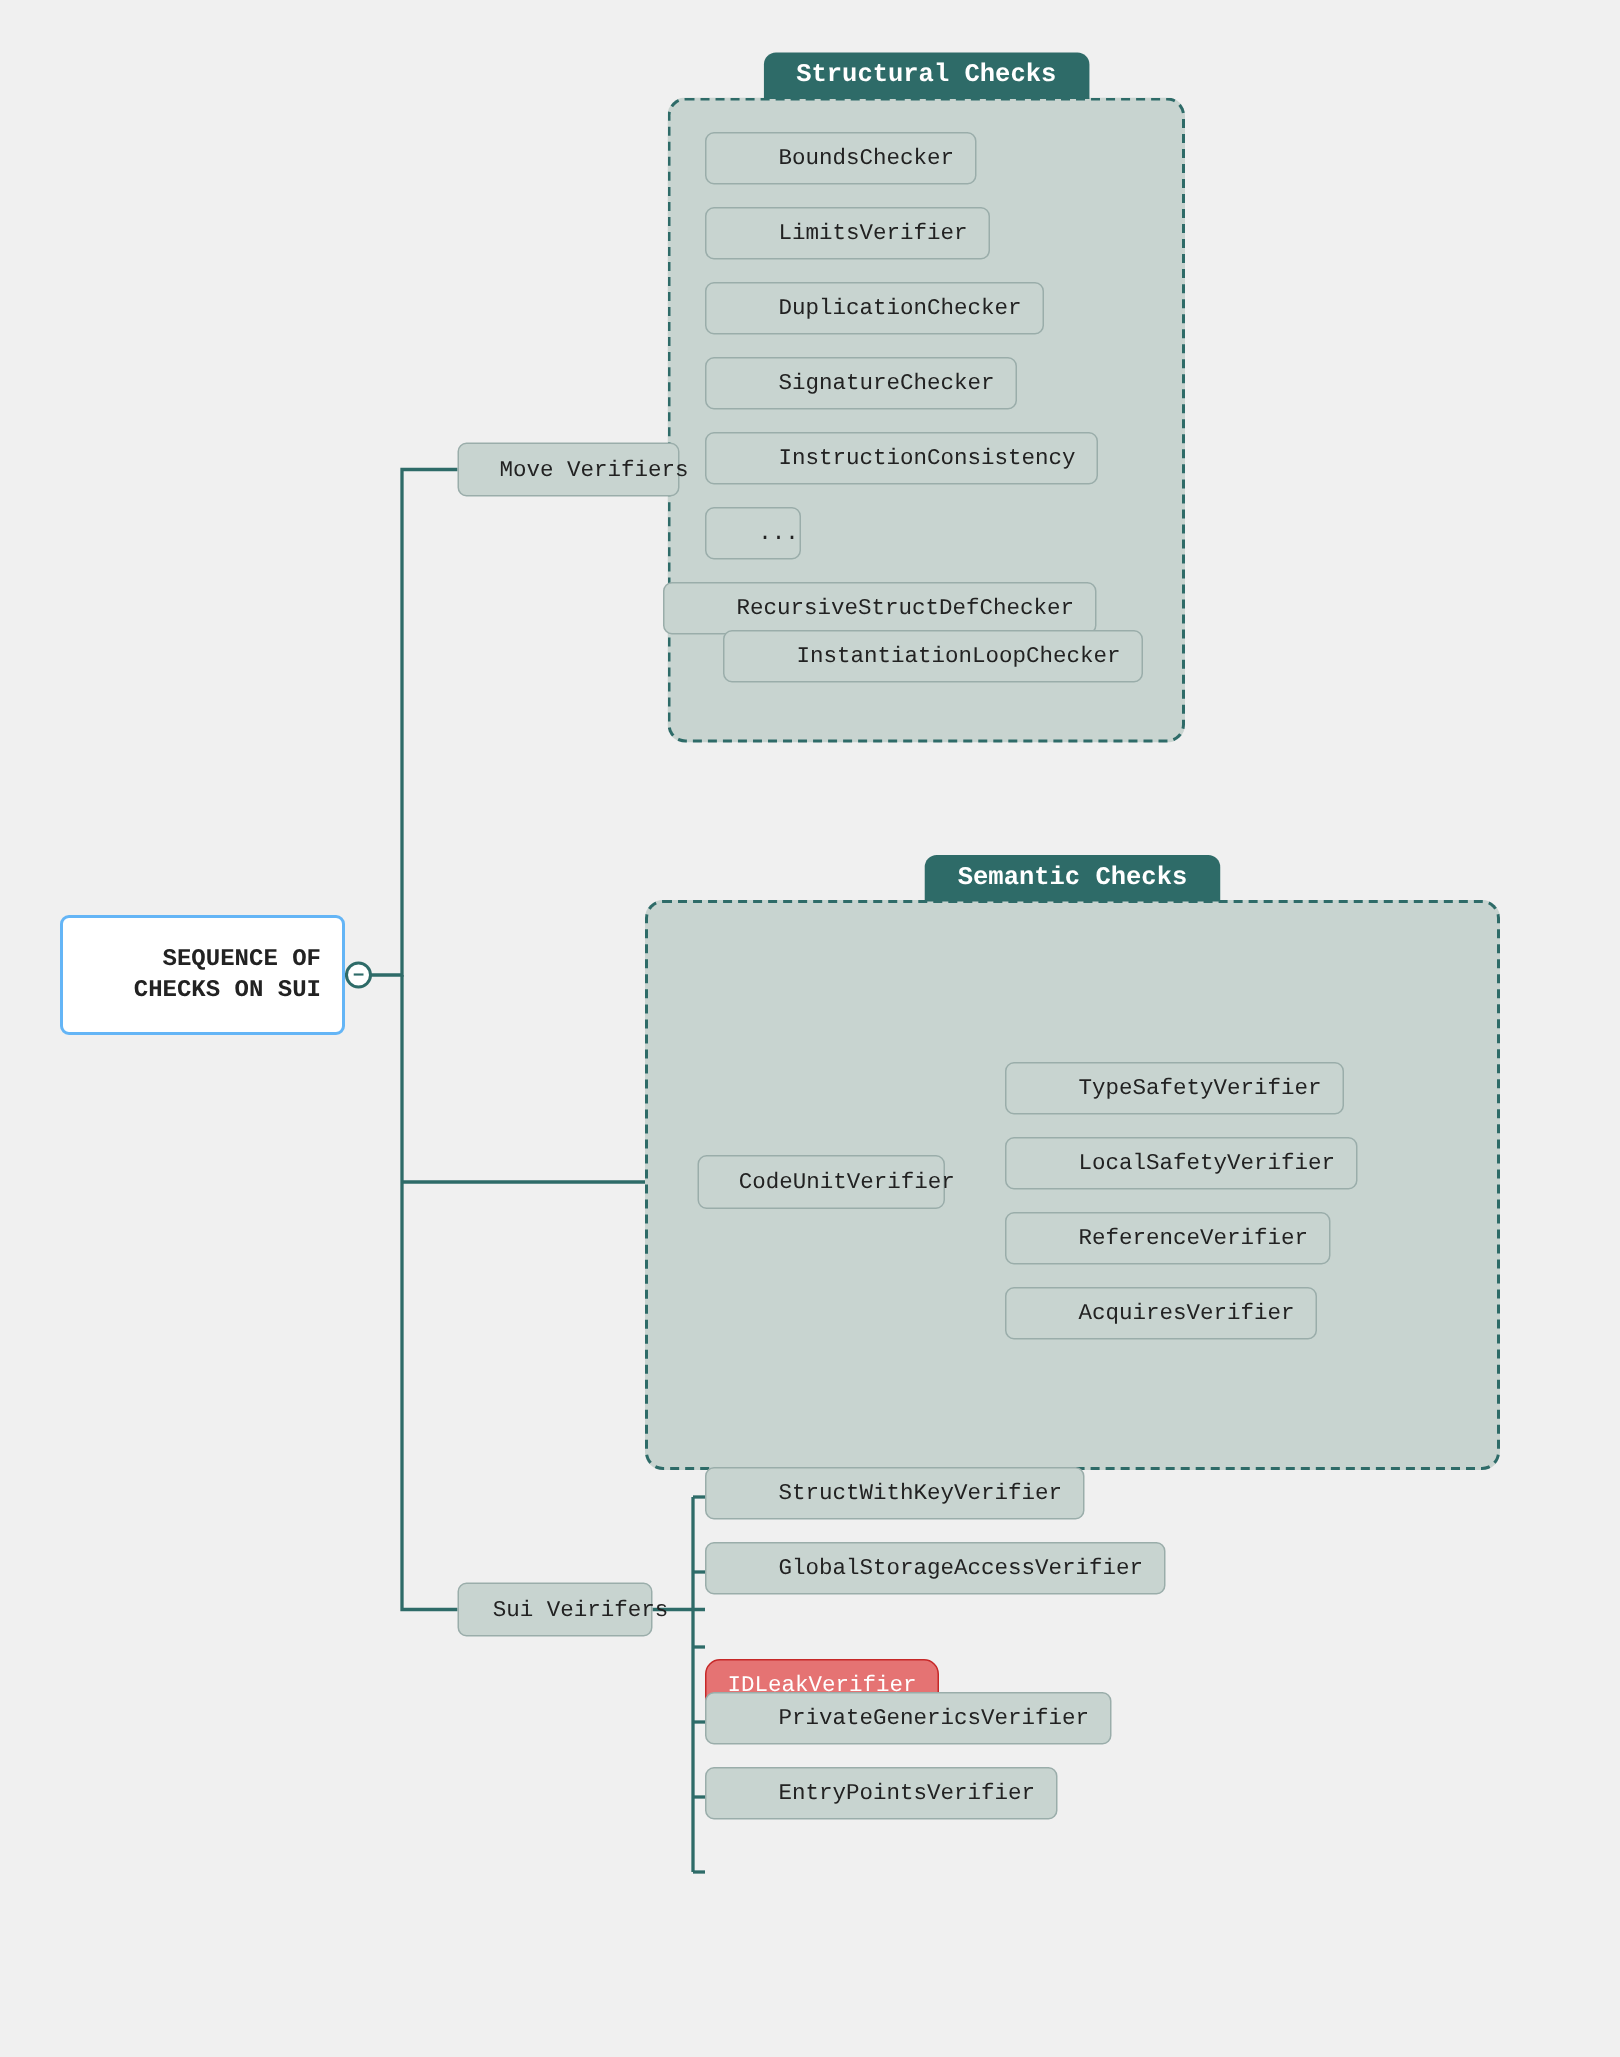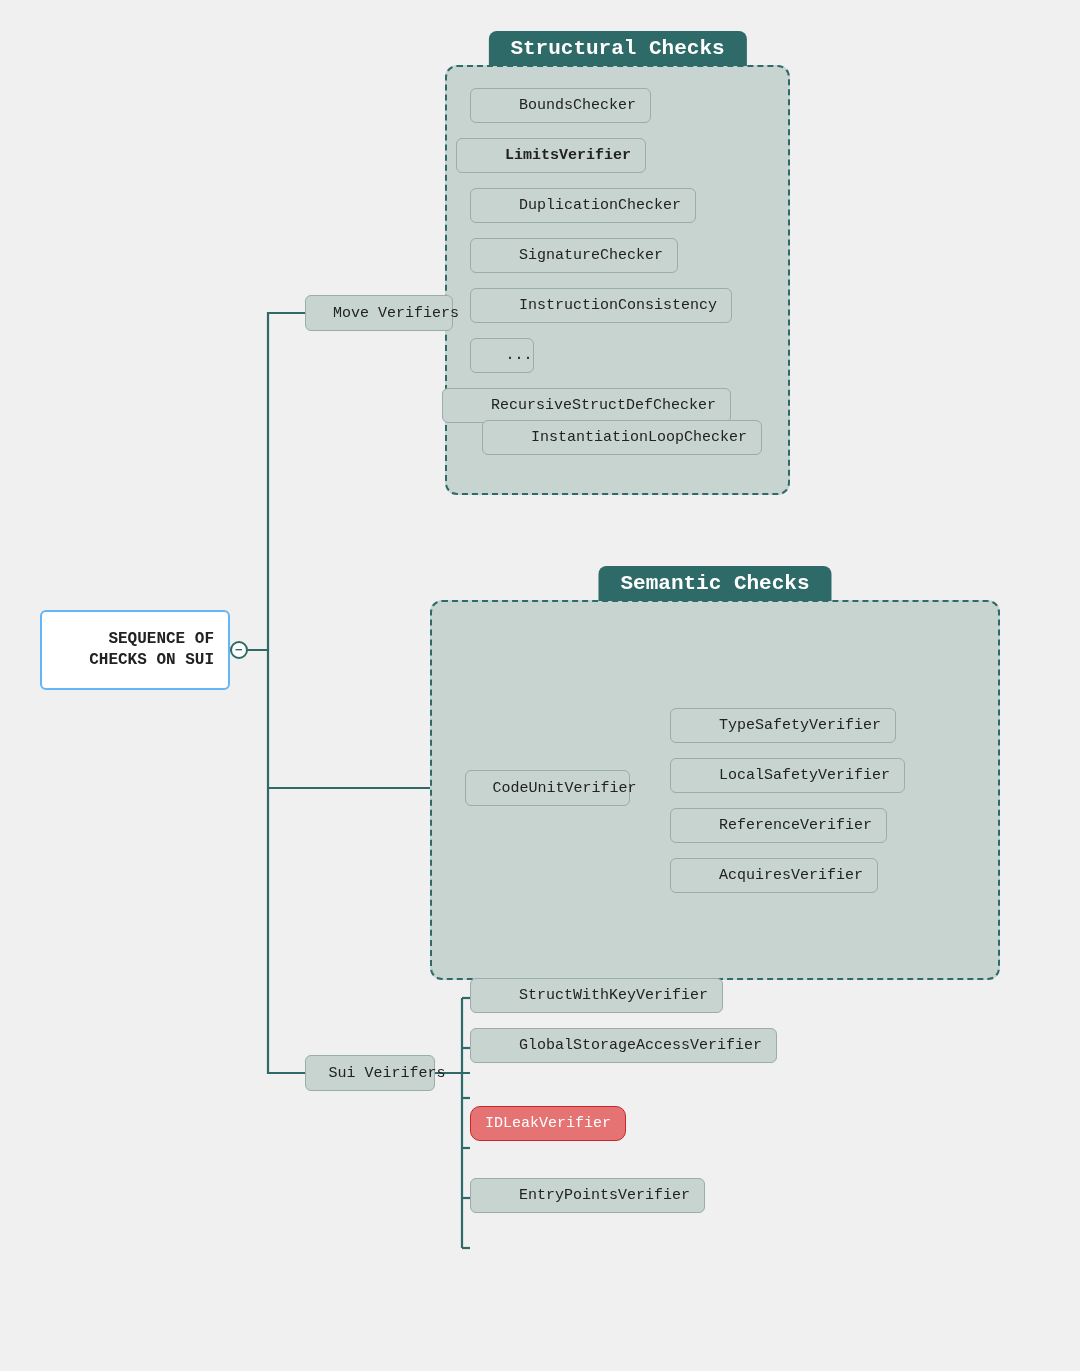--- a/index.html
+++ b/index.html
@@ -66,21 +66,21 @@
       background: #c8d4d0;
     }
 
     .group-label {
       position: absolute;
       top: -1px;
       left: 50%;
       transform: translate(-50%, -100%);
       background: #2e6b68;
       color: #fff;
-      font-size: 21px;
+      font-size: 17px;
       font-family: 'Courier New', Courier, monospace;
       padding: 6px 22px;
       border-radius: 8px 8px 0 0;
       white-space: nowrap;
       font-weight: 600;
     }
 
     
     .connectors {
       position: absolute;
@@ -181,21 +181,21 @@
     </div>
   </div>
 
   <div class="node node-default" style="left:305px; top:295px; width:148px; height:36px;">
     <span>Move Verifiers</span>
   </div>
 
   <div class="node node-default" style="left:470px; top:88px;">
     <span>BoundsChecker</span>
   </div>
-  <div class="node node-default" style="left:456px; top:138px;font-weight:bold;">
+  <div class="node node-default" style="left:470px; top:138px;">
     <span>LimitsVerifier</span>
   </div>
   <div class="node node-default" style="left:470px; top:188px;">
     <span>DuplicationChecker</span>
   </div>
   <div class="node node-default" style="left:470px; top:238px;">
     <span>SignatureChecker</span>
   </div>
   <div class="node node-default" style="left:470px; top:288px;">
     <span>InstructionConsistency</span>
@@ -233,17 +233,20 @@
 
   <div class="node node-default" style="left:470px; top:978px;">
     <span>StructWithKeyVerifier</span>
   </div>
   <div class="node node-default" style="left:470px; top:1028px;">
     <span>GlobalStorageAccessVerifier</span>
   </div>
   <div class="node node-highlight" style="left:470px; top:1106px;border-radius:10px;">
     <span>IDLeakVerifier</span>
   </div>
+  <div class="node node-default" style="left:470px; top:1128px;">
+    <span>PrivateGenericsVerifier</span>
+  </div>
   <div class="node node-default" style="left:470px; top:1178px;">
     <span>EntryPointsVerifier</span>
   </div>
 
 </div>
 
 </body></html>

